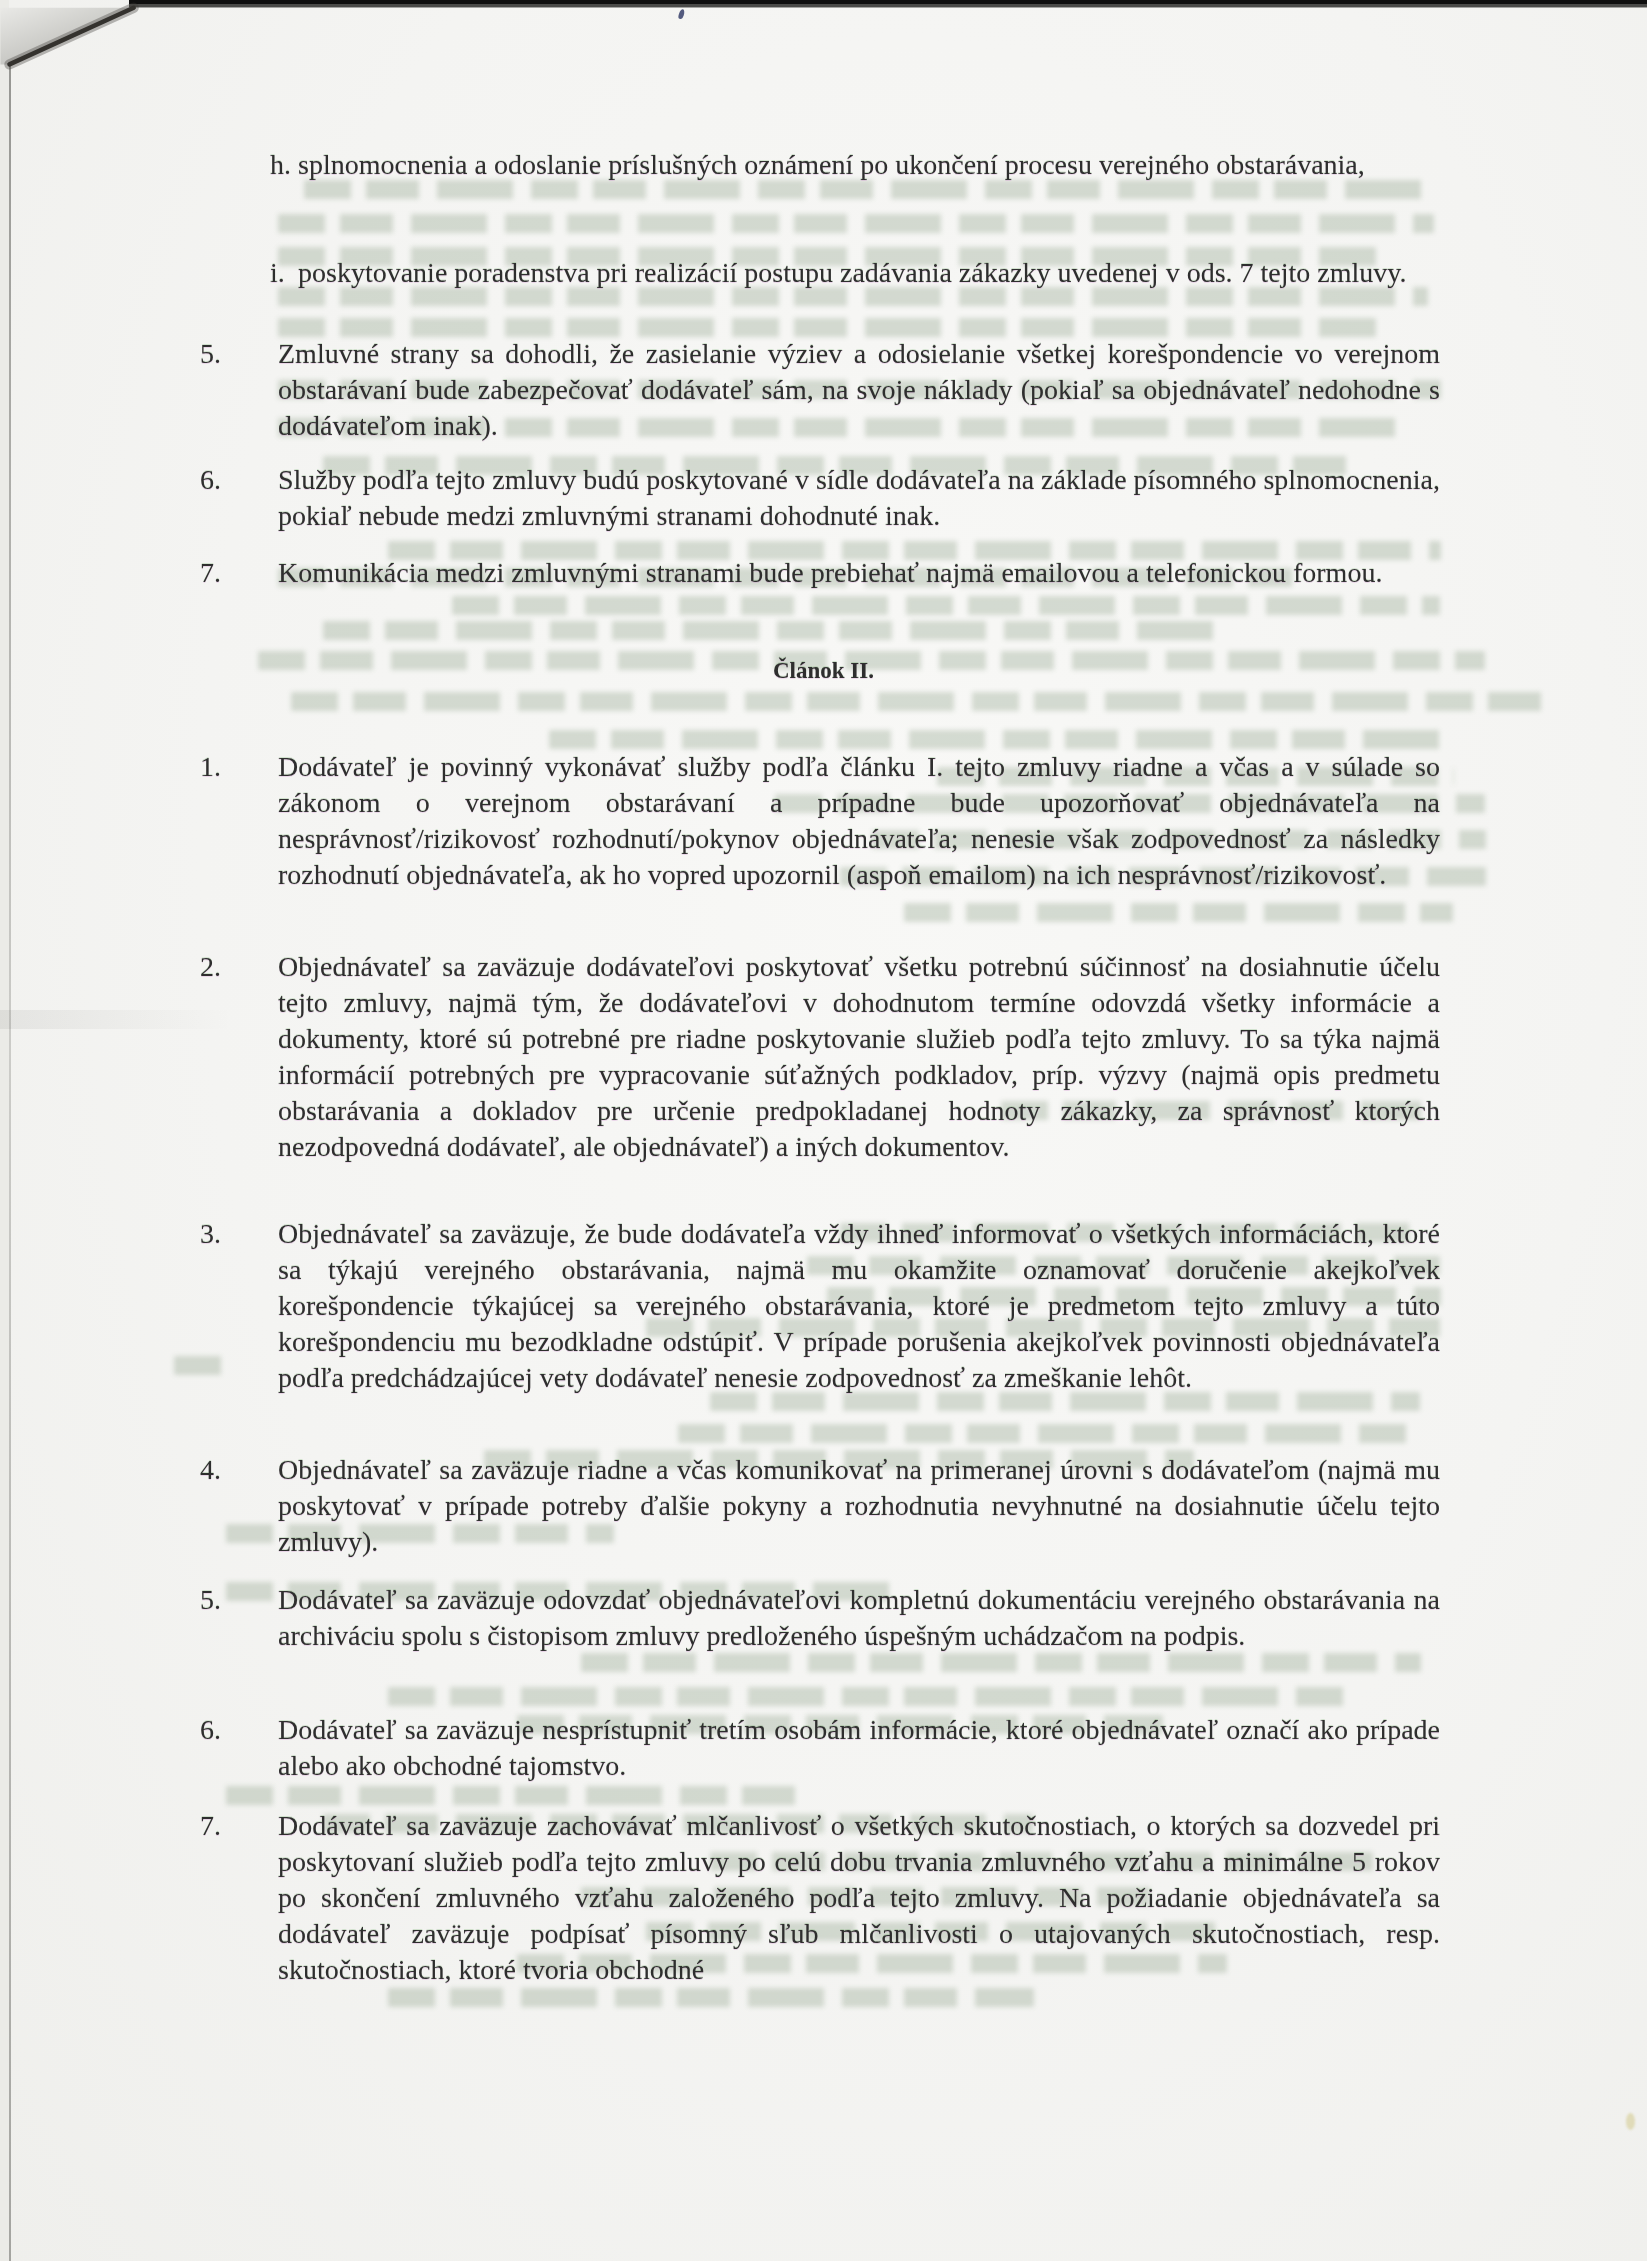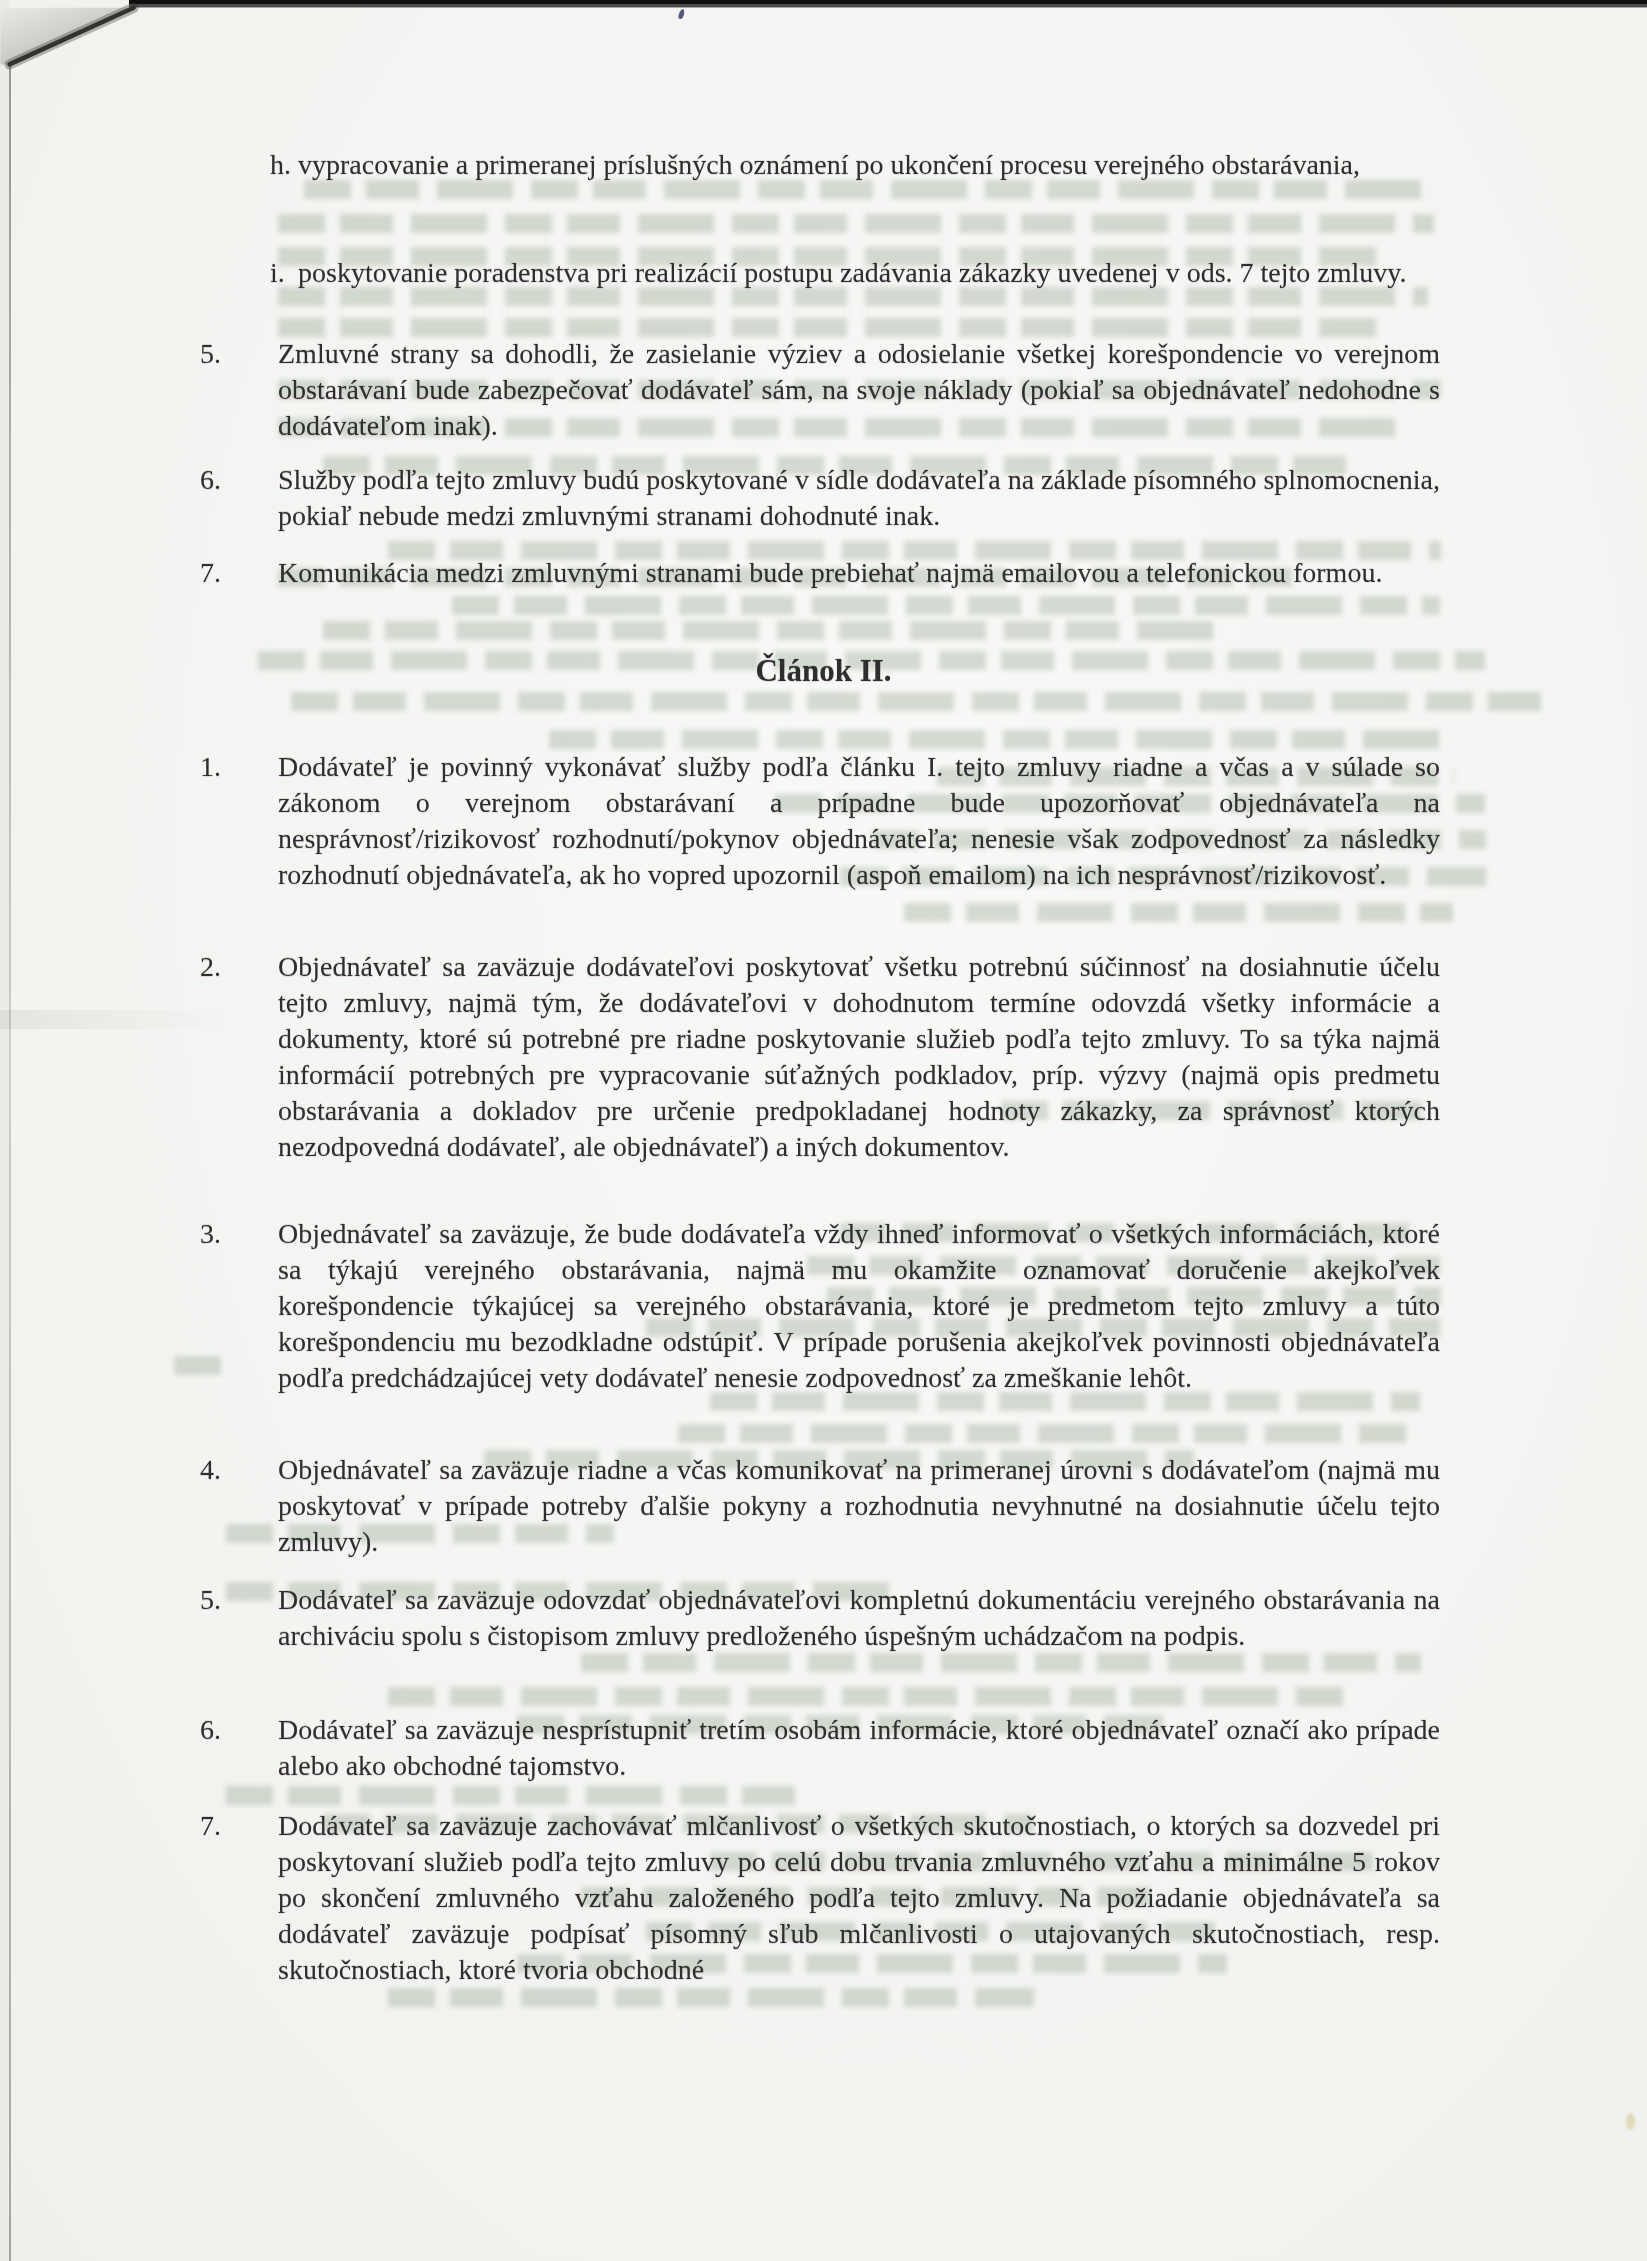--- a/index.html
+++ b/index.html
@@ -44,21 +44,21 @@
   }
   .row{position:absolute;left:200px;width:1240px;display:flex;
     font-size:28px;line-height:36px;}
   .num{width:78px;flex-shrink:0;}
   .txt{width:1163px;text-align:justify;}
   .subitem{position:absolute;left:270px;width:1170px;display:flex;
     font-size:28px;line-height:36px;}
   .slabel{width:28px;flex-shrink:0;}
   .stext{width:1142px;text-align:justify;}
   .heading{position:absolute;left:0;width:1647px;text-align:center;
-    font-weight:bold;font-size:31px;line-height:37px;}
+    font-weight:bold;font-size:23px;line-height:37px;}
 </style>
 </head>
 <body>
 
 <div class="page">
 
   <div class="edge-band"></div>
   <div class="edge-line"></div>
   <div class="top-bar"></div>
   <svg class="corner" width="194" height="103" viewBox="0 0 300 160">
@@ -116,21 +116,21 @@
       <div class="ghost" style="left: 323px; top: 1814px; width: 710px;"></div>
       <div class="ghost" style="left: 710px; top: 1852px; width: 678px;"></div>
       <div class="ghost" style="left: 581px; top: 1887px; width: 581px;"></div>
       <div class="ghost" style="left: 646px; top: 1922px; width: 581px;"></div>
       <div class="ghost" style="left: 517px; top: 1954px; width: 710px;"></div>
       <div class="ghost" style="left: 388px; top: 1988px; width: 646px;"></div>
     </div>
 
   <div class="subitem txtfx" style="top:147px">
     <span class="slabel">h.</span>
-    <span class="stext">vypracovanie a primeranej príslušných oznámení po ukončení procesu verejného obstarávania,</span>
+    <span class="stext">splnomocnenia a odoslanie príslušných oznámení po ukončení procesu verejného obstarávania,</span>
   </div>
   <div class="subitem txtfx" style="top:255px">
     <span class="slabel">i.</span>
     <span class="stext">poskytovanie poradenstva pri realizácií postupu zadávania zákazky uvedenej v ods. 7 tejto zmluvy.</span>
   </div>
 
   <div class="row txtfx" style="top:336px">
     <span class="num">5.</span>
     <span class="txt">Zmluvné strany sa dohodli, že zasielanie výziev a odosielanie všetkej korešpondencie vo verejnom obstarávaní bude zabezpečovať dodávateľ sám, na svoje náklady (pokiaľ sa objednávateľ nedohodne s dodávateľom inak).</span>
   </div>

